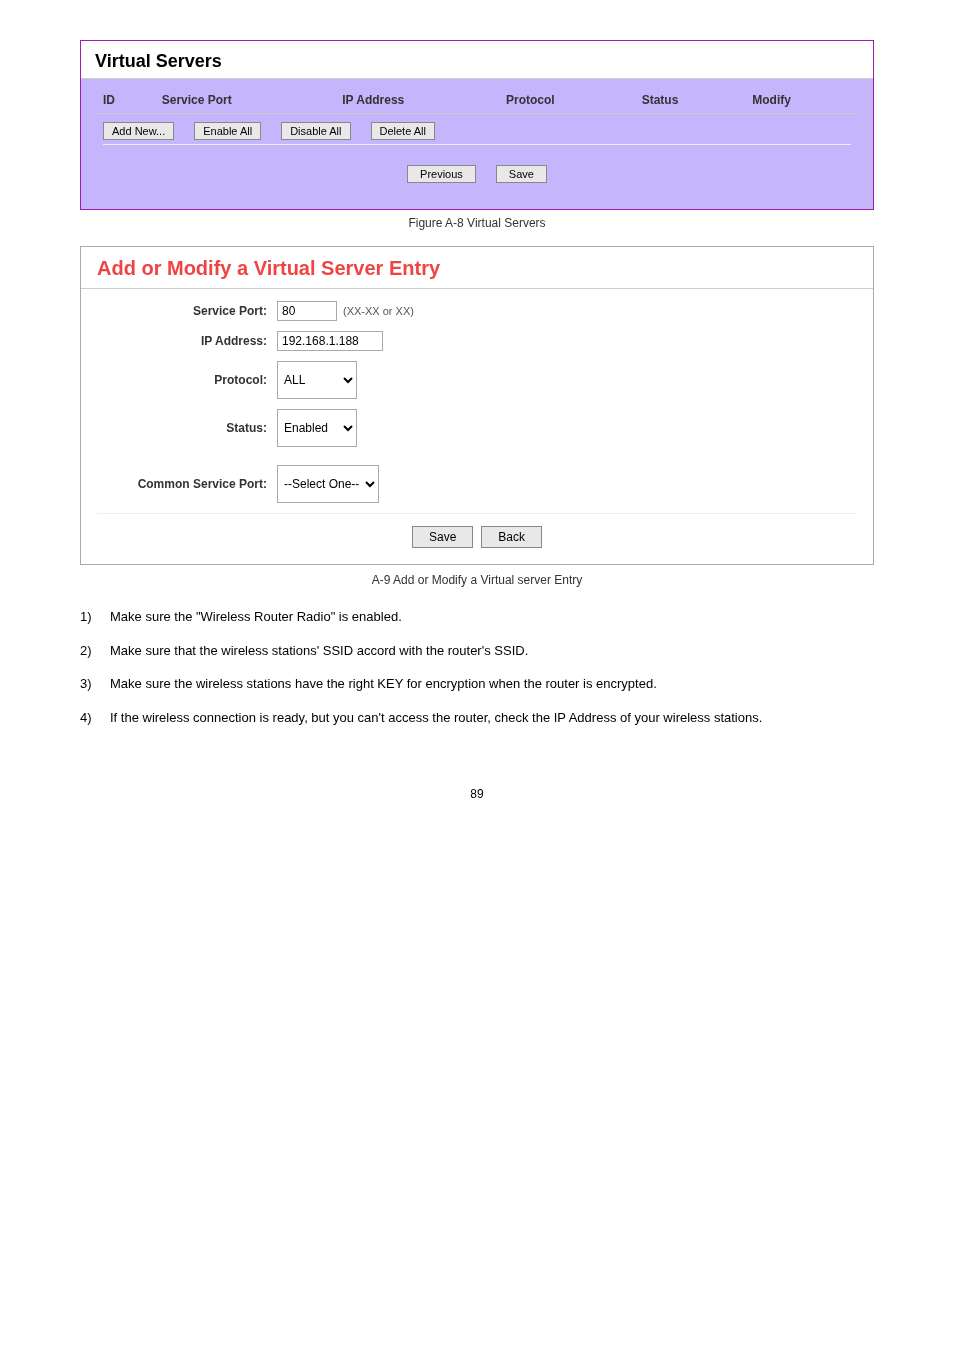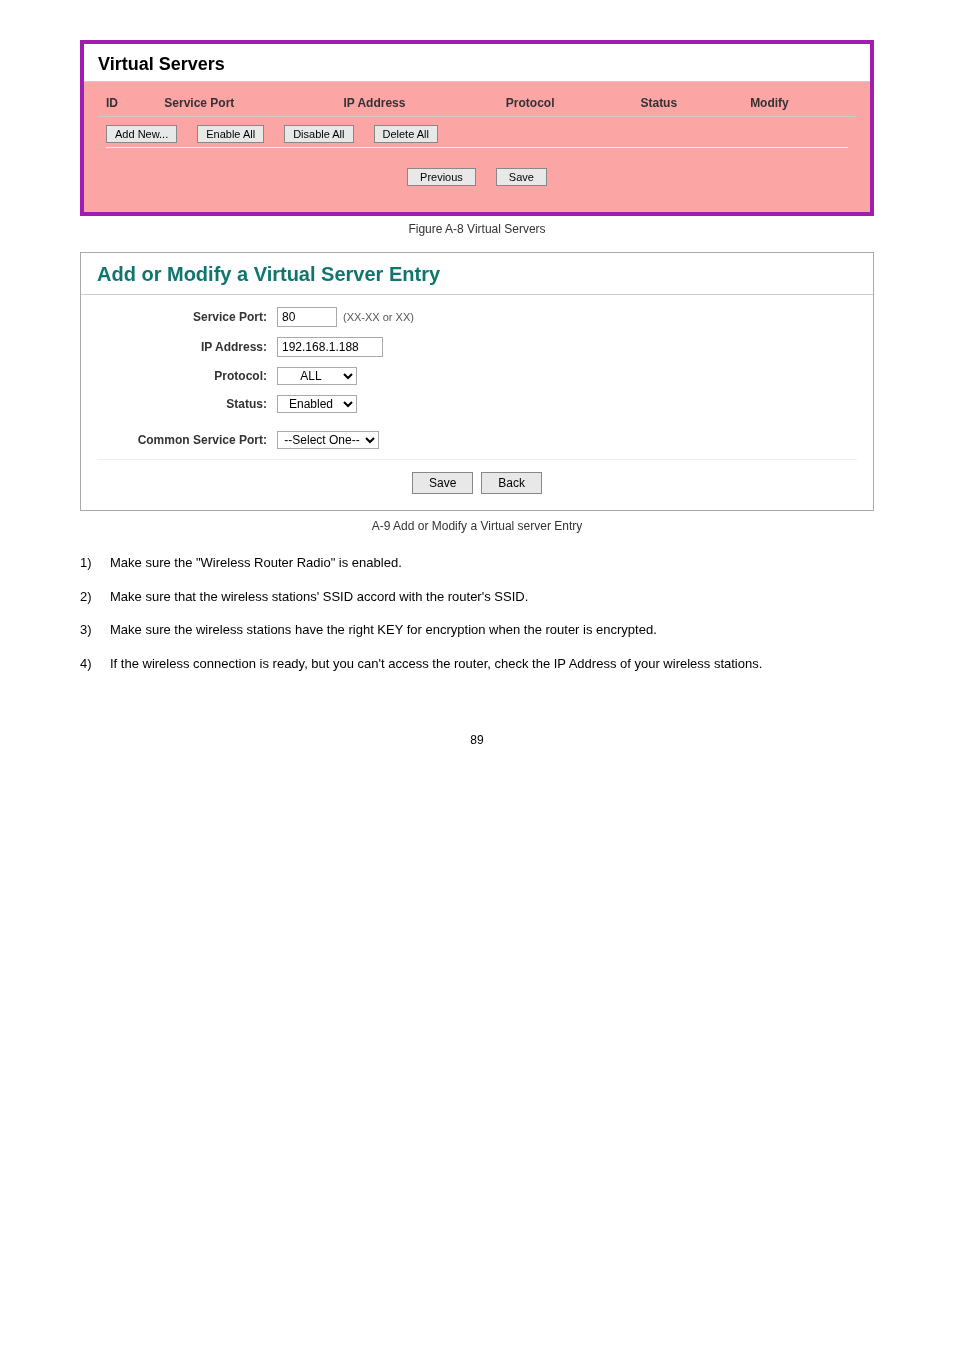--- a/index.html
+++ b/index.html
@@ -8,23 +8,23 @@
       font-family: Arial, Helvetica, sans-serif;
       font-size: 13px;
       color: #000;
       width: 954px;
       min-height: 1350px;
       padding: 40px 80px;
     }
 
     
     .panel {
-      border: 4px solid #a21caf;
+      border: 1px solid #a21caf;
       margin-bottom: 4px;
-      background: #fca5a5;
+      background: #c4b5fd;
     }
     .panel-header {
       background: #fff;
       padding: 10px 14px 6px 14px;
       border-bottom: 1px solid #ccc;
     }
     .panel-header h2 {
       font-size: 18px;
       font-weight: bold;
       color: #000;
@@ -102,21 +102,21 @@
       background: #fff;
     }
     .modify-panel-header {
       background: #fff;
       padding: 10px 16px 8px 16px;
       border-bottom: 1px solid #ccc;
     }
     .modify-panel-header h2 {
       font-size: 20px;
       font-weight: bold;
-      color: #0f766e;
+      color: #ef4444;
     }
     .modify-panel-body {
       padding: 12px 16px;
     }
 
     .form-row {
       display: flex;
       align-items: center;
       margin-bottom: 10px;
     }
@@ -136,23 +136,22 @@
       background: #fff;
       color: #000;
     }
     .form-hint {
       font-size: 11px;
       color: #555;
       margin-left: 6px;
     }
 
     select.form-control {
-      padding: 0 2px;
+      padding: 10px 2px;
       min-width: 80px;
-      text-align: center;
     }
 
     .common-service-select {
       min-width: 200px;
     }
 
     .form-buttons-row {
       display: flex;
       justify-content: center;
       gap: 8px;

